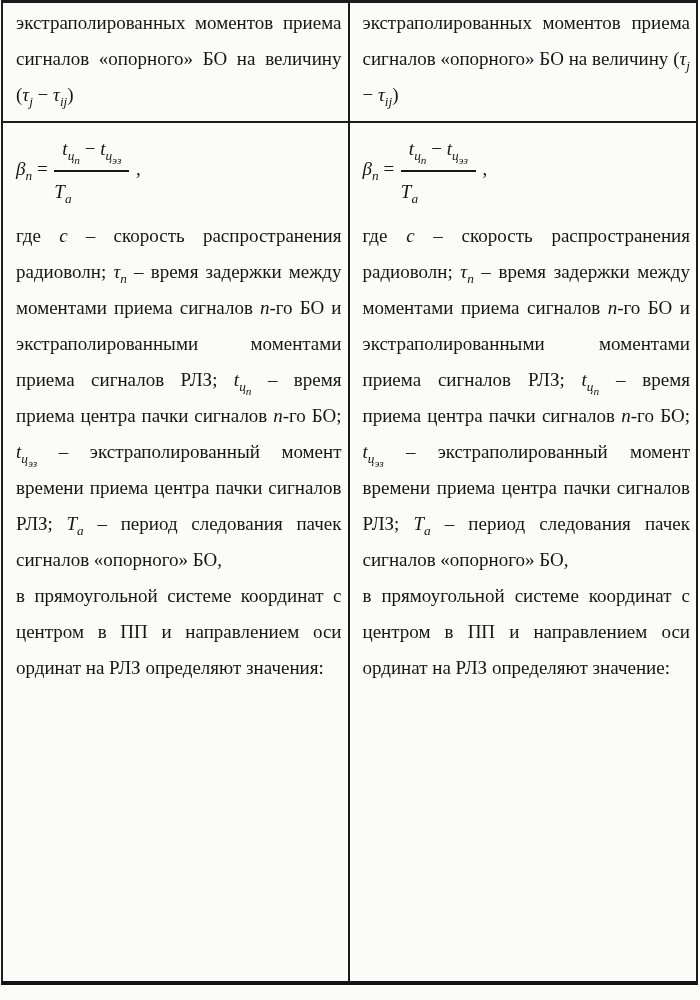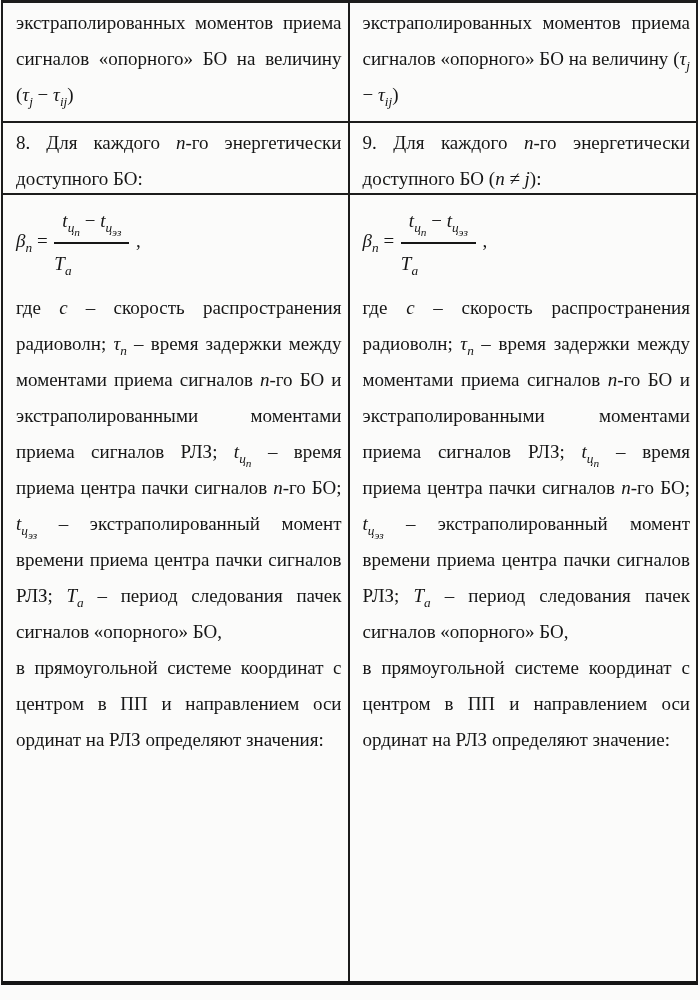--- a/index.html
+++ b/index.html
@@ -67,36 +67,30 @@
 </head>
 <body>
 
 <div class="page">
   <div class="table">
 
     <div class="col col-left">
       <div class="cell row1">
         <p>экстраполированных моментов приема сигналов «опорного» БО на величину (<i>τ</i><sub><i>j</i></sub> − <i>τ</i><sub><i>ij</i></sub>)</p>
       </div>
-      <div class="cell row2">
-        <p>8. Для каждого <i>n</i>-го энергетически доступного БО:</p>
-      </div>
       <div class="cell row3">
         <p class="formula-line"><i>β</i><sub><i>n</i></sub> = <span class="frac"><span class="num"><i>t</i><sub><i>ц</i><sub><i>n</i></sub></sub> − <i>t</i><sub><i>ц</i><sub><i>эз</i></sub></sub></span><span class="den"><i>T</i><sub><i>a</i></sub></span></span> ,</p>
         <p>где <i>c</i> – скорость распространения радиоволн; <i>τ</i><sub><i>n</i></sub> – время задержки между моментами приема сигналов <i>n</i>-го БО и экстраполированными моментами приема сигналов РЛЗ; <i>t</i><sub><i>ц</i><sub><i>n</i></sub></sub> – время приема центра пачки сигналов <i>n</i>-го БО; <i>t</i><sub><i>ц</i><sub><i>эз</i></sub></sub> – экстраполированный момент времени приема центра пачки сигналов РЛЗ; <i>T</i><sub><i>a</i></sub> – период следования пачек сигналов «опорного» БО,</p>
         <p>в прямоугольной системе координат с центром в ПП и направлением оси ординат на РЛЗ определяют значения:</p>
       </div>
     </div>
 
     <div class="col">
       <div class="cell row1">
         <p>экстраполированных моментов приема сигналов «опорного» БО на величину (<i>τ</i><sub><i>j</i></sub> − <i>τ</i><sub><i>ij</i></sub>)</p>
-      </div>
-      <div class="cell row2">
-        <p>9. Для каждого <i>n</i>-го энергетически доступного БО (<i>n</i> ≠ <i>j</i>):</p>
       </div>
       <div class="cell row3">
         <p class="formula-line"><i>β</i><sub><i>n</i></sub> = <span class="frac"><span class="num"><i>t</i><sub><i>ц</i><sub><i>n</i></sub></sub> − <i>t</i><sub><i>ц</i><sub><i>эз</i></sub></sub></span><span class="den"><i>T</i><sub><i>a</i></sub></span></span> ,</p>
         <p>где <i>c</i> – скорость распространения радиоволн; <i>τ</i><sub><i>n</i></sub> – время задержки между моментами приема сигналов <i>n</i>-го БО и экстраполированными моментами приема сигналов РЛЗ; <i>t</i><sub><i>ц</i><sub><i>n</i></sub></sub> – время приема центра пачки сигналов <i>n</i>-го БО; <i>t</i><sub><i>ц</i><sub><i>эз</i></sub></sub> – экстраполированный момент времени приема центра пачки сигналов РЛЗ; <i>T</i><sub><i>a</i></sub> – период следования пачек сигналов «опорного» БО,</p>
         <p>в прямоугольной системе координат с центром в ПП и направлением оси ординат на РЛЗ определяют значение:</p>
       </div>
     </div>
 
   </div>
 </div>

